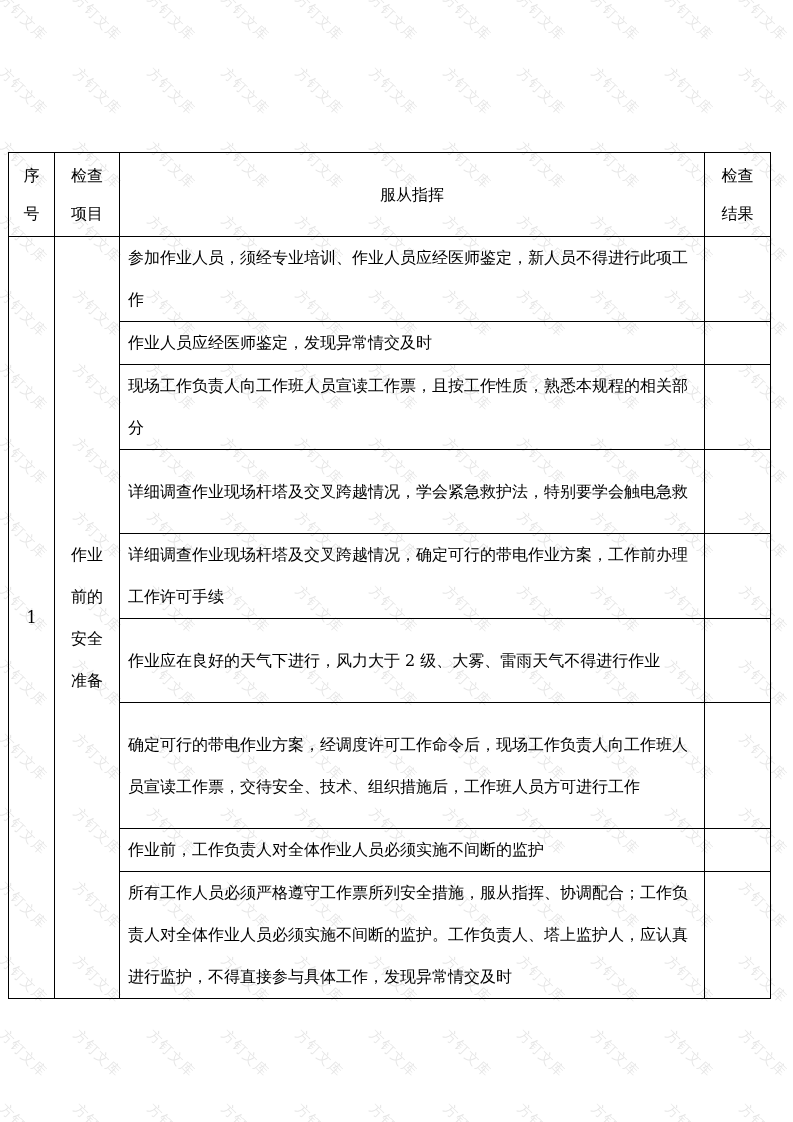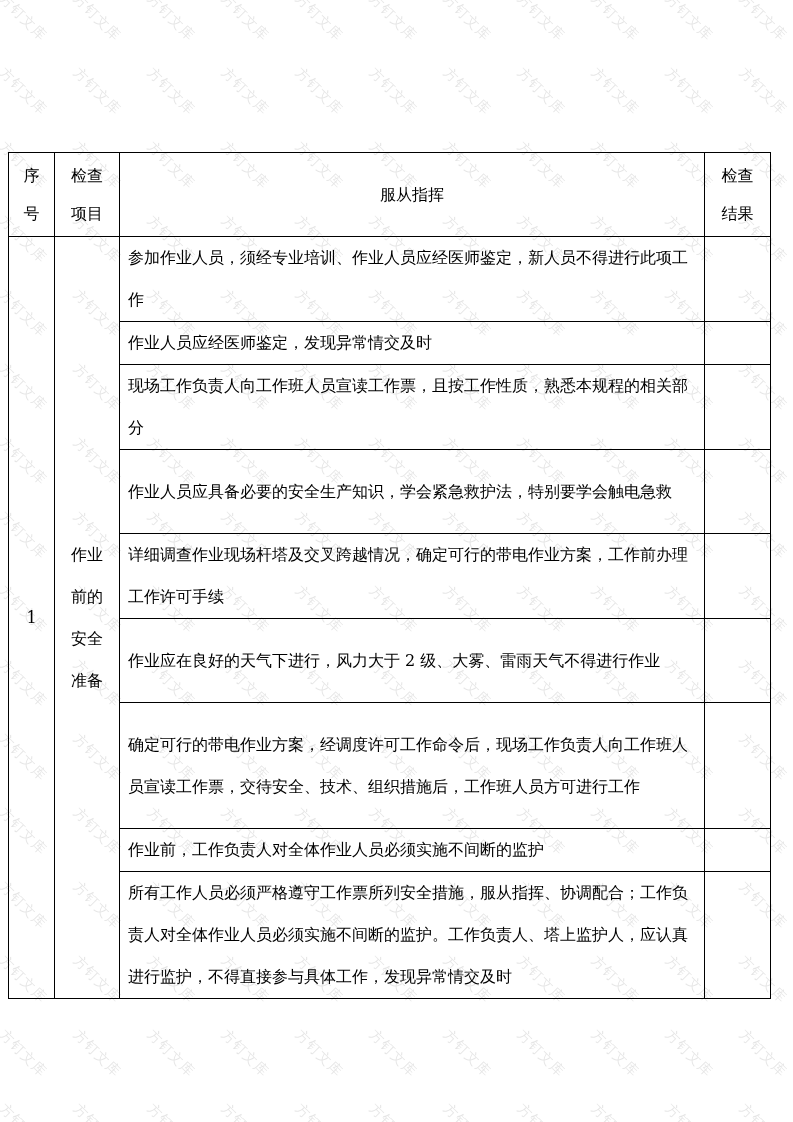--- a/index.html
+++ b/index.html
@@ -241,21 +241,21 @@
     </tr>
     <tr style="height:42px">
       <td class="content">作业人员应经医师鉴定，发现异常情交及时</td>
       <td></td>
     </tr>
     <tr style="height:84px">
       <td class="content">现场工作负责人向工作班人员宣读工作票，且按工作性质，熟悉本规程的相关部分</td>
       <td></td>
     </tr>
     <tr style="height:84px">
-      <td class="content">作业人员应具备必要的安全生产知识，学会紧急救护法，特别要学会触电急救</td>
+      <td class="content">详细调查作业现场杆塔及交叉跨越情况，学会紧急救护法，特别要学会触电急救</td>
       <td></td>
     </tr>
     <tr style="height:84px">
       <td class="content">详细调查作业现场杆塔及交叉跨越情况，确定可行的带电作业方案，工作前办理工作许可手续</td>
       <td></td>
     </tr>
     <tr style="height:84px">
       <td class="content">作业应在良好的天气下进行，风力大于 2 级、大雾、雷雨天气不得进行作业</td>
       <td></td>
     </tr>

